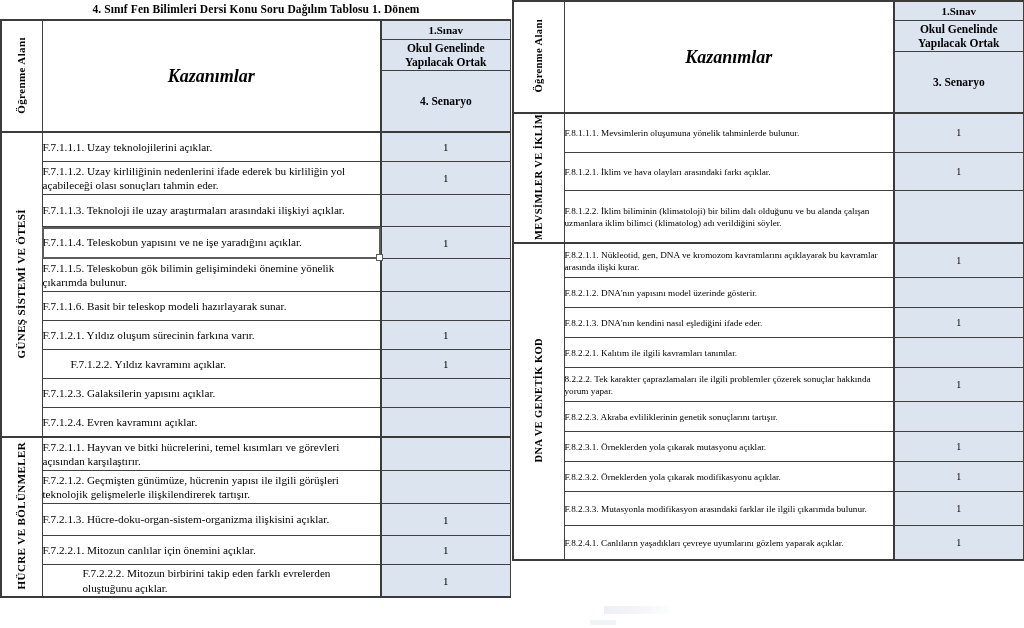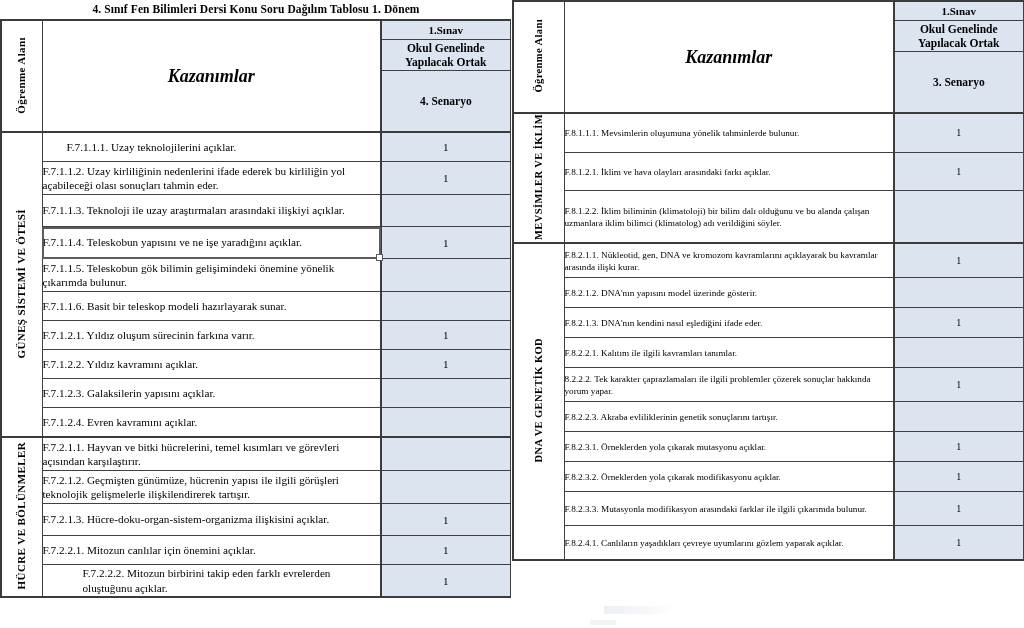--- a/index.html
+++ b/index.html
@@ -174,21 +174,21 @@
             <td class="hdr-sinav shade outer-top" style="height:18px">1.Sınav</td>
           </tr>
           <tr>
             <td class="hdr-okul shade" style="height:30px">Okul Genelinde Yapılacak Ortak</td>
           </tr>
           <tr>
             <td class="hdr-senaryo shade thick-b" style="height:60px">4.   Senaryo</td>
           </tr>
           <tr>
             <td class="rot rot-l outer-left thick-t" rowspan="10"><span class="rot-inner">GÜNEŞ SİSTEMİ VE ÖTESİ</span></td>
-            <td class="kz kz-l thick-r thick-t" style="height: 28px; padding-left: 24px;"><span>F.7.1.1.1. Uzay teknolojilerini açıklar.</span></td>
+            <td class="kz kz-l thick-r thick-t" style="height: 28px;"><span>F.7.1.1.1. Uzay teknolojilerini açıklar.</span></td>
             <td class="num  shade thick-t"><span>1</span></td>
           </tr>
           <tr>
             <td class="kz kz-l thick-r" style="height: 32px;"><span>F.7.1.1.2. Uzay kirliliğinin nedenlerini ifade ederek bu kirliliğin yol açabileceği olası sonuçları tahmin eder.</span></td>
             <td class="num  shade"><span>1</span></td>
           </tr>
           <tr>
             <td class="kz kz-l thick-r" style="height: 31px;"><span>F.7.1.1.3. Teknoloji ile uzay araştırmaları arasındaki ilişkiyi açıklar.</span></td>
             <td class="num  shade"><span></span></td>
           </tr>
@@ -202,21 +202,21 @@
           </tr>
           <tr>
             <td class="kz kz-l thick-r" style="height: 28px;"><span>F.7.1.1.6. Basit bir teleskop modeli hazırlayarak sunar.</span></td>
             <td class="num  shade"><span></span></td>
           </tr>
           <tr>
             <td class="kz kz-l thick-r" style="height: 28px;"><span>F.7.1.2.1. Yıldız oluşum sürecinin farkına varır.</span></td>
             <td class="num  shade"><span>1</span></td>
           </tr>
           <tr>
-            <td class="kz kz-l thick-r" style="height: 28px;"><span>F.7.1.2.2. Yıldız kavramını açıklar.</span></td>
+            <td class="kz kz-l thick-r" style="height: 28px; padding-left: 28px;"><span>F.7.1.2.2. Yıldız kavramını açıklar.</span></td>
             <td class="num  shade"><span>1</span></td>
           </tr>
           <tr>
             <td class="kz kz-l thick-r" style="height: 28px;"><span>F.7.1.2.3. Galaksilerin yapısını açıklar.</span></td>
             <td class="num  shade"><span></span></td>
           </tr>
           <tr>
             <td class="kz kz-l thick-r" style="height: 28px;"><span>F.7.1.2.4. Evren kavramını açıklar.</span></td>
             <td class="num  shade"><span></span></td>
           </tr>

